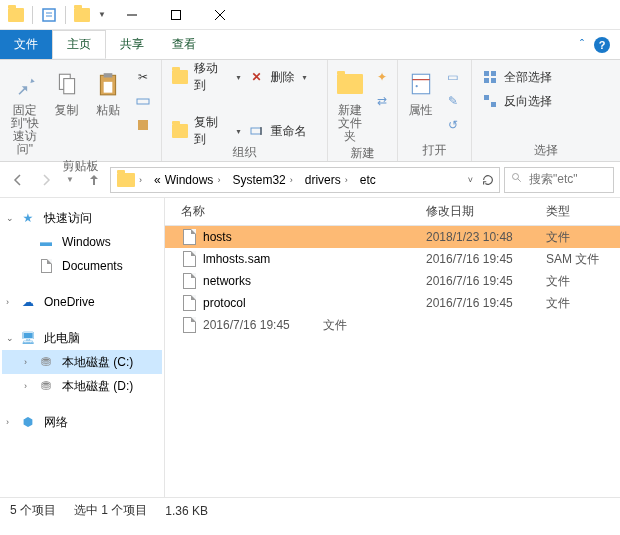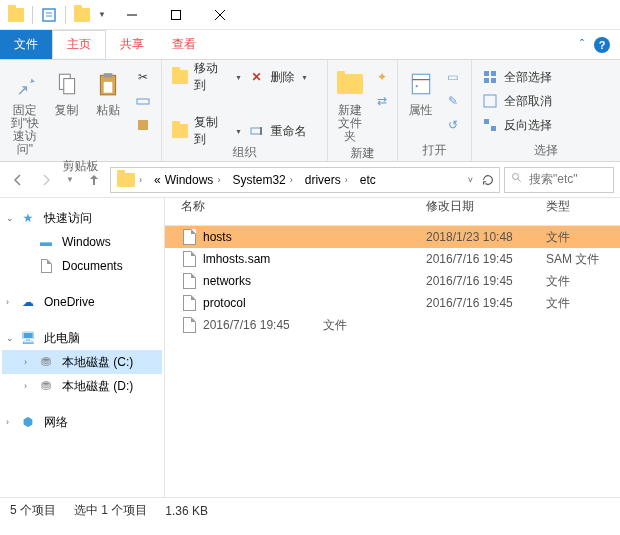--- a/index.html
+++ b/index.html
@@ -5,21 +5,21 @@
 html,body{margin:0;padding:0;font-family:"Microsoft YaHei","Segoe UI",sans-serif;font-size:12px;color:#000;background:#fff;width:620px;height:535px;overflow:hidden}
 *{box-sizing:border-box}
 .titlebar{height:30px;display:flex;align-items:center;border-bottom:1px solid #e5e5e5;padding:0 2px}
 .qat{display:flex;align-items:center;gap:4px;padding-left:6px}
 .qat .ico{width:16px;height:16px;display:flex;align-items:center;justify-content:center}
 .qat .sep{width:1px;height:18px;background:#d0d0d0;margin:0 4px}
 .titlepath{flex:1;padding-left:8px;color:#000;white-space:nowrap;overflow:hidden}
 .winbtn{width:44px;height:30px;display:flex;align-items:center;justify-content:center}
 .winbtn svg{width:10px;height:10px}
 .ribbontabs{height:30px;display:flex;align-items:stretch;border-bottom:1px solid #d9d9d9;position:relative}
-.rtab{padding:0 14px;display:flex;align-items:center;background:#fff;color:#ef4444;cursor:default}
+.rtab{padding:0 14px;display:flex;align-items:center;background:#fff;color:#14532d;cursor:default}
 .rtab.file{background:#1979ca;color:#fff}
 .rtab.active{border:1px solid #d9d9d9;border-bottom:1px solid #f5f6f7}
 .rib-right{margin-left:auto;display:flex;align-items:center;gap:10px;padding-right:10px}
 .help{width:16px;height:16px;border-radius:50%;background:#1979ca;color:#fff;display:flex;align-items:center;justify-content:center;font-size:11px;font-weight:bold}
 .ribbon{background:#f5f6f7;border-bottom:1px solid #d9d9d9;display:flex;height:102px}
 .rgroup{border-right:1px solid #e1e1e1;display:flex;flex-direction:column;padding:4px 6px 2px}
 .rgroup .body{flex:1;display:flex;align-items:flex-start;gap:4px}
 .rgroup .label{text-align:center;color:#666;font-size:12px;padding-top:2px}
 .bigbtn{display:flex;flex-direction:column;align-items:center;justify-content:flex-start;width:44px;gap:4px;padding-top:4px;color:#666}
 .bigbtn .bicon{width:32px;height:32px;display:flex;align-items:center;justify-content:center}
@@ -37,21 +37,21 @@
 .searchbox{width:110px;height:26px;border:1px solid #ccc;display:flex;align-items:center;padding:0 6px;color:#777;gap:6px}
 .mainsplit{display:flex;height:299px}
 .nav{width:165px;border-right:1px solid #e5e5e5;padding:8px 2px;overflow:hidden}
 .navitem{display:flex;align-items:center;gap:8px;height:24px;padding-left:18px}
 .navitem.sub{padding-left:36px}
 .navitem.sel{background:#cde8ff}
 .navitem .nicon{width:16px;height:16px;display:flex;align-items:center;justify-content:center}
 .navexp{position:absolute;margin-left:-14px;font-size:9px;color:#666}
 .spacer{height:12px}
 .content{flex:1;display:flex;flex-direction:column}
-.cols{display:flex;height:28px;align-items:flex-start;border-bottom:1px solid #e5e5e5;padding-left:16px;color:#444}
+.cols{display:flex;height:28px;align-items:center;border-bottom:1px solid #e5e5e5;padding-left:16px;color:#444}
 .col-name{width:245px}
 .col-date{width:120px}
 .col-type{flex:1}
 .row{display:flex;height:22px;align-items:center;padding-left:16px}
 .row.sel{background:#fdba74}
 .row .ficon{width:16px;height:16px;margin-right:6px;display:flex;align-items:center;justify-content:center}
 .row .c-name{width:223px}
 .row .c-date{width:120px;color:#555}
 .row .c-type{flex:1;color:#555}
 .status{height:26px;border-top:1px solid #e5e5e5;display:flex;align-items:center;padding:6px 10px;gap:18px;color:#333}
@@ -262,28 +262,20 @@
                 <rect x="8" y="1" width="5" height="5" fill="#6b9bd1"></rect>
                 <rect x="1" y="8" width="5" height="5" fill="#6b9bd1"></rect>
                 <rect x="8" y="8" width="5" height="5" fill="#6b9bd1"></rect>
               </svg>
             </span>
             <span>全部选择</span>
           </div>
         <div class="smallbtn">
             <span class="sicon">
               <svg width="14" height="14">
-                <rect x="1" y="1" width="12" height="12" fill="none" stroke="#6b9bd1"></rect>
-              </svg>
-            </span>
-            <span>全部取消</span>
-          </div>
-        <div class="smallbtn">
-            <span class="sicon">
-              <svg width="14" height="14">
                 <rect x="1" y="1" width="5" height="5" fill="#6b9bd1"></rect>
                 <rect x="8" y="8" width="5" height="5" fill="#6b9bd1"></rect>
               </svg>
             </span>
             <span>反向选择</span>
           </div>
       </div>
     </div>
     <div class="label">选择</div>
   </div>

